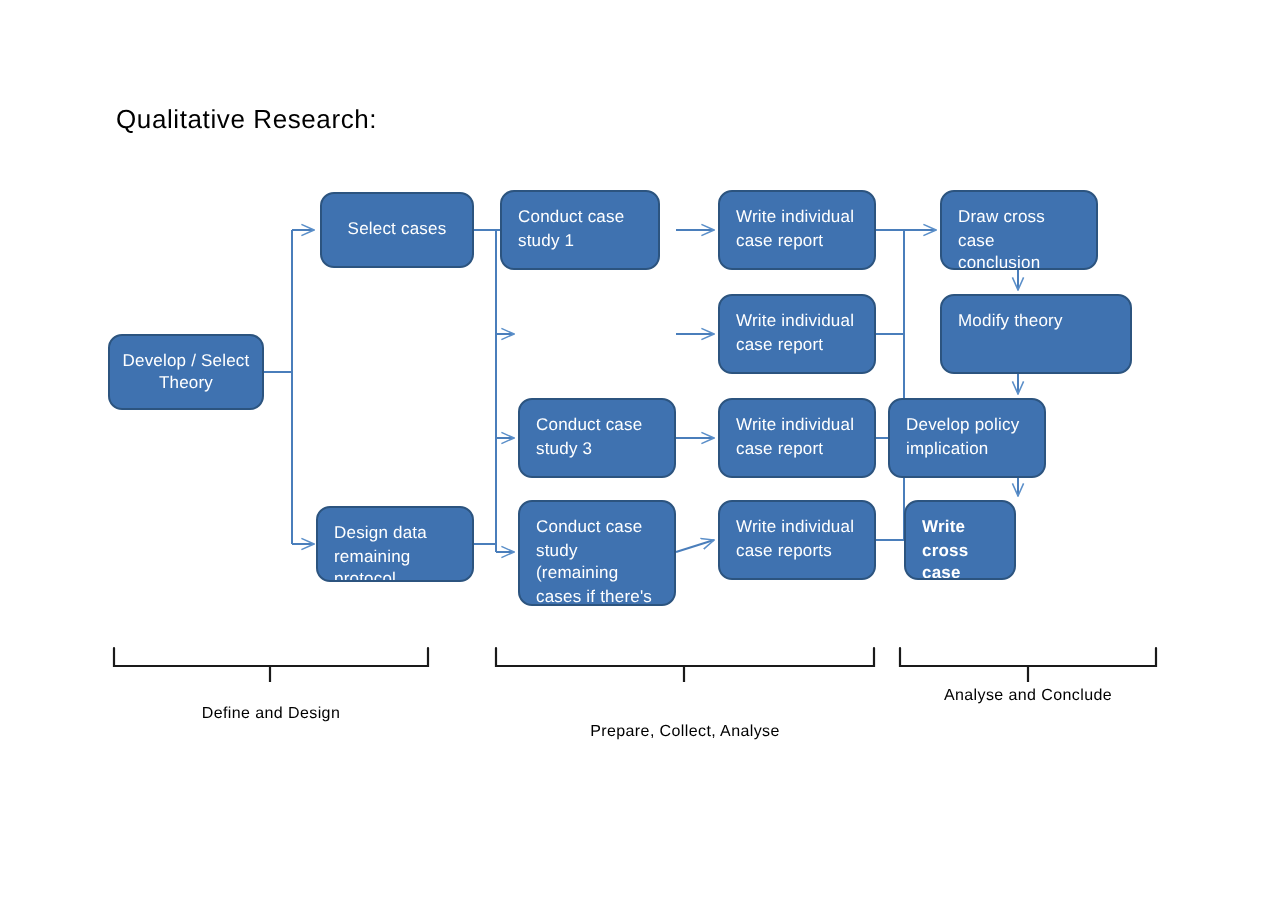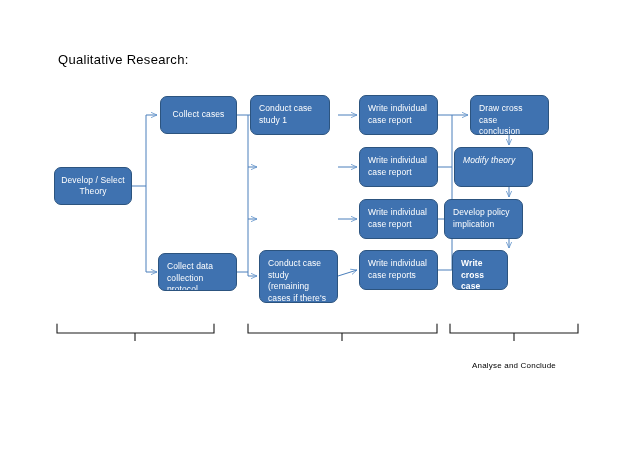--- a/index.html
+++ b/index.html
@@ -114,28 +114,31 @@
       <path d="M 57 324 L 57 333 L 135 333 L 135 341 L 135 333 L 214 333 L 214 324"></path>
       <path d="M 248 324 L 248 333 L 342 333 L 342 341 L 342 333 L 437 333 L 437 324"></path>
       <path d="M 450 324 L 450 333 L 514 333 L 514 341 L 514 333 L 578 333 L 578 324"></path>
     </g>
   </svg>
 
   <div class="node center" style="left:54px; top:167px; width:78px; height:38px;">
     <span>Develop / Select Theory</span>
   </div>
   <div class="node center" style="left:160px; top:96px; width:77px; height:38px;">
-    <span>Collect cases</span>
+    <span>Select cases</span>
   </div>
   <div class="node" style="left:158px; top:253px; width:79px; height:38px;">
-    <span>Collect data collection protocol</span>
+    <span>Design data remaining protocol</span>
   </div>
 
   <div class="node" style="left:250px; top:95px; width:80px; height:40px;">
     <span>Conduct case study 1</span>
+  </div>
+  <div class="node" style="left:259px; top:199px; width:79px; height:40px;">
+    <span>Conduct case study 3</span>
   </div>
   <div class="node" style="left:259px; top:250px; width:79px; height:53px;">
     <span>Conduct case study (remaining cases if there's any)</span>
   </div>
 
   <div class="node" style="left:359px; top:95px; width:79px; height:40px;">
     <span>Write individual case report</span>
   </div>
   <div class="node" style="left:359px; top:147px; width:79px; height:40px;">
     <span>Write individual case report</span>
@@ -143,25 +146,27 @@
   <div class="node" style="left:359px; top:199px; width:79px; height:40px;">
     <span>Write individual case report</span>
   </div>
   <div class="node" style="left:470px; top:95px; width:79px; height:40px;">
     <span>Draw cross case conclusion</span>
   </div>
 
   <div class="node" style="left:359px; top:250px; width:79px; height:40px;">
     <span>Write individual case reports</span>
   </div>
-  <div class="node" style="left:454px; top:147px; width:79px; height:40px;font-style:italic;">
+  <div class="node" style="left:470px; top:147px; width:96px; height:40px;">
     <span>Modify theory</span>
   </div>
   <div class="node" style="left:444px; top:199px; width:79px; height:40px;">
     <span>Develop policy implication</span>
   </div>
   <div class="node" style="left:452px; top:250px; width:56px; height:40px;font-weight:bold;">
     <span>Write cross case report</span>
   </div>
 
-  <div class="brace-label" style="left:450px; top:361px; width:128px;">Analyse and Conclude</div>
+  <div class="brace-label" style="left:57px; top:352px; width:157px;">Define and Design</div>
+  <div class="brace-label" style="left:248px; top:361px; width:189px;">Prepare, Collect, Analyse</div>
+  <div class="brace-label" style="left:450px; top:343px; width:128px;">Analyse and Conclude</div>
 
 </div>
 
 </body></html>

